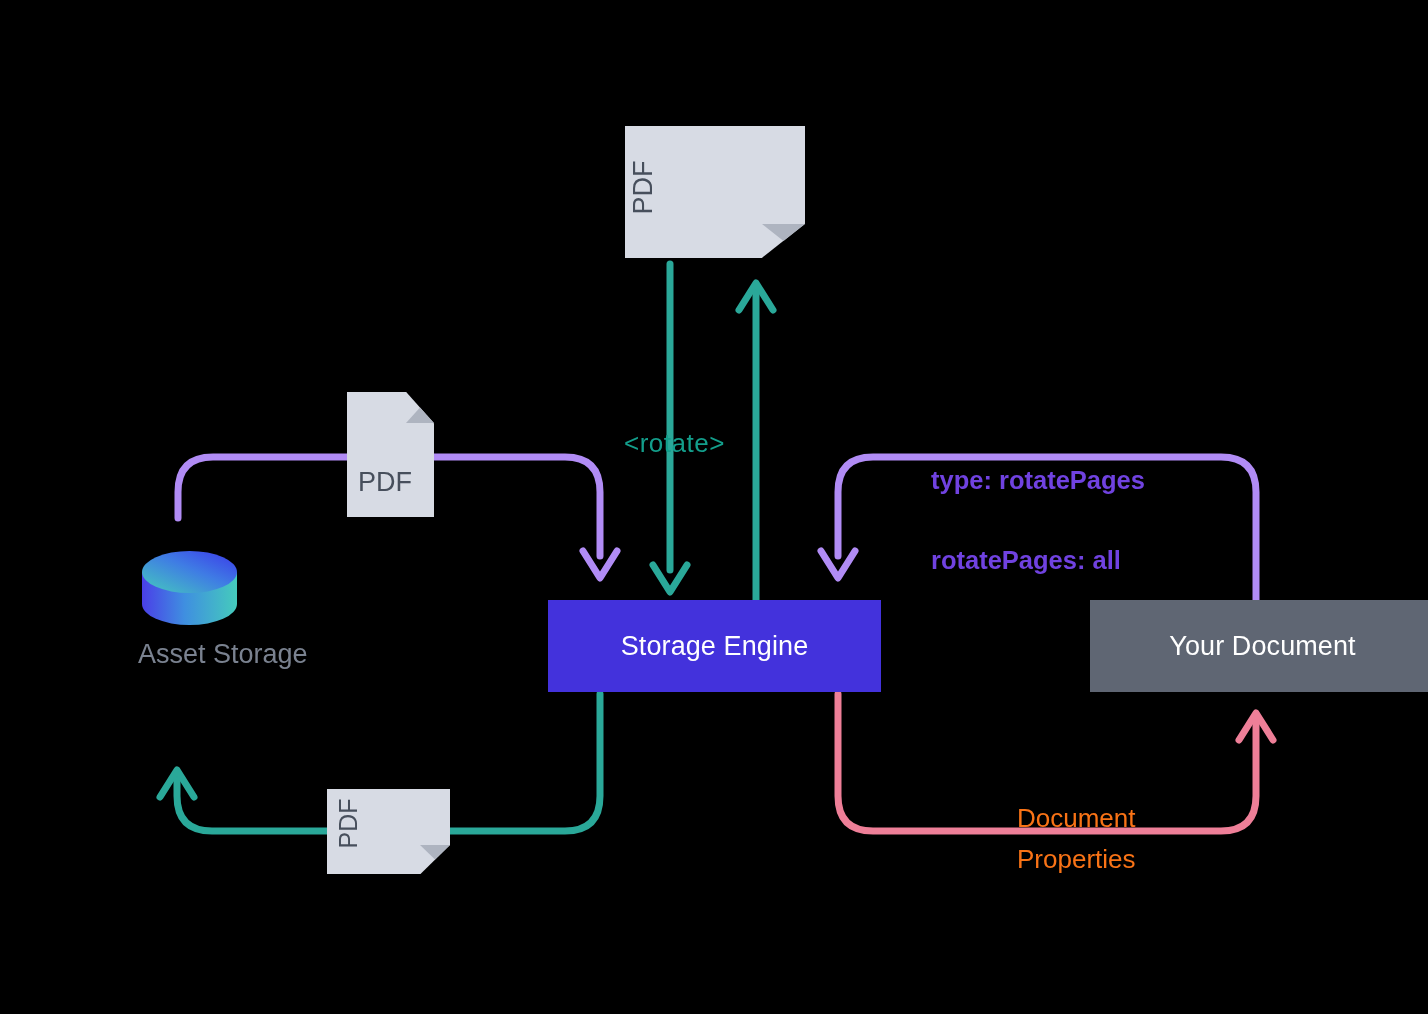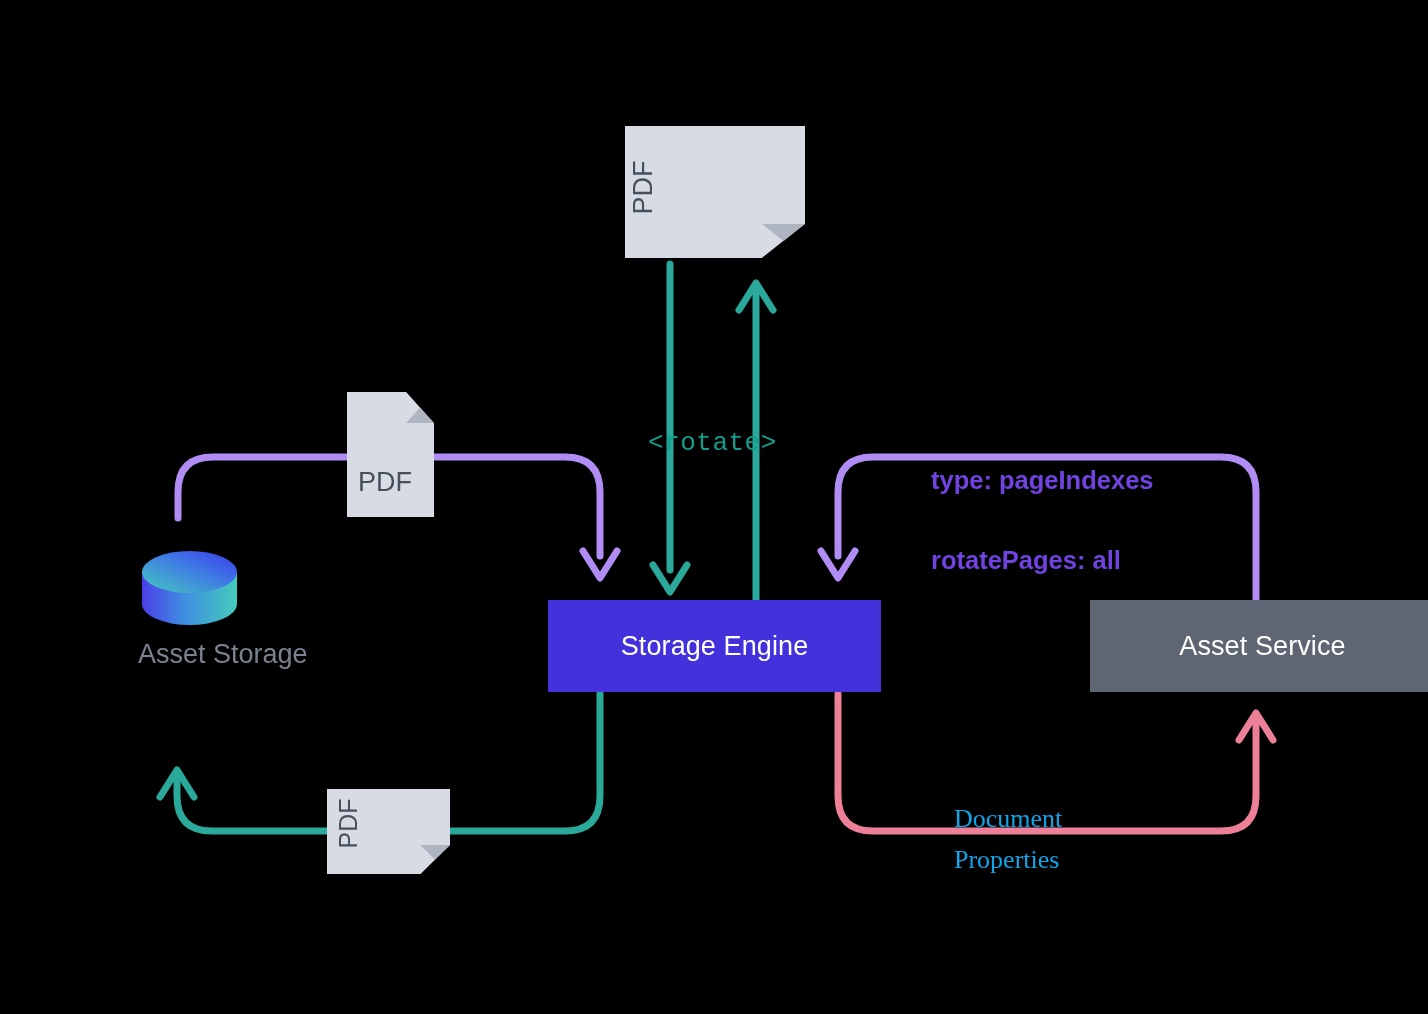--- a/index.html
+++ b/index.html
@@ -131,42 +131,41 @@
     font-family: Liberation Sans, sans-serif;
   }
 
   
   .annot {
     position: absolute;
     font-family: "Liberation Sans", sans-serif;
     white-space: pre-line;
   }
   #annot-rotate {
-    left: 648px;
+    left: 624px;
     top: 428px;
     color: #139e8b;
     font-size: 26px;
-    font-family: Liberation Mono, monospace;
+    font-family: Liberation Sans, sans-serif;
     letter-spacing: 0.5px;
   }
   #annot-params {
     left: 931px;
     top: 420px;
     color: #7042e0;
     font-size: 25.5px;
     line-height: 40px;
     font-weight: bold;
   }
   #annot-docprops {
-    left: 954px;
+    left: 1017px;
     top: 798px;
-    color: #0ea5e9;
+    color: #f97316;
     font-size: 26px;
     line-height: 41px;
-    font-family: Liberation Serif, serif;
   }
 </style>
 </head>
 <body>
 
 <div id="stage">
 
   <svg id="wires" viewBox="0 0 1428 1014">
     <defs>
       <linearGradient id="cylTop" x1="0" y1="1" x2="1" y2="0">
@@ -215,21 +214,21 @@
       <path d="M 142 572 L 142 604 A 47.5 21 0 0 0 237 604 L 237 572 Z" fill="url(#cylBody)"></path>
       <ellipse cx="189.5" cy="572" rx="47.5" ry="21" fill="url(#cylTop)"></ellipse>
     </g>
   </svg>
 
   <div id="doc-engine" class="node-box">
     <span>Storage Engine</span>
   </div>
 
   <div id="your-service" class="node-box">
-    <span>Asset Service</span>
+    <span>Your Document</span>
   </div>
 
   <div id="storage-label">Asset
 Storage</div>
 
   <div id="pdf-top" class="pdf-doc">
     <div class="sheet"></div>
     <div class="fold"></div>
     <div class="pdf-label">PDF</div>
   </div>
@@ -242,20 +241,20 @@
 
   <div id="pdf-bottom" class="pdf-doc">
     <div class="sheet"></div>
     <div class="fold"></div>
     <div class="pdf-label">PDF</div>
   </div>
 
   <div id="annot-rotate" class="annot">&lt;rotate&gt;</div>
 
   <div id="annot-params" class="annot">
-    <div>type: pageIndexes</div>
+    <div>type: rotatePages</div>
     <div>rotatePages: all</div>
   </div>
 
   <div id="annot-docprops" class="annot">Document
 Properties</div>
 
 </div>
 
 </body></html>

